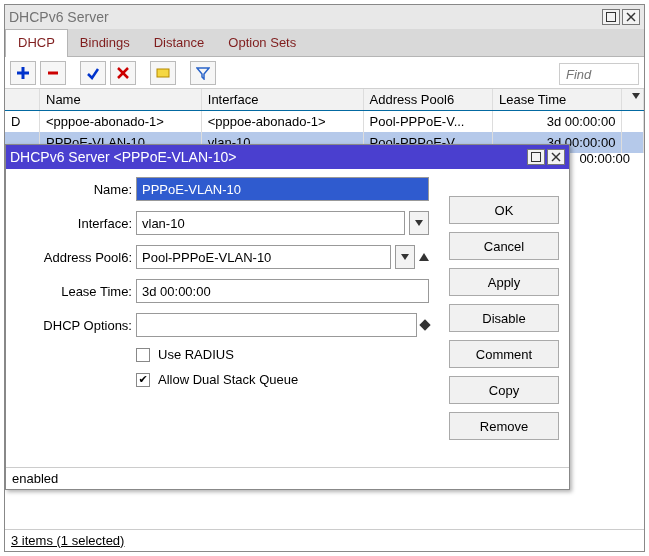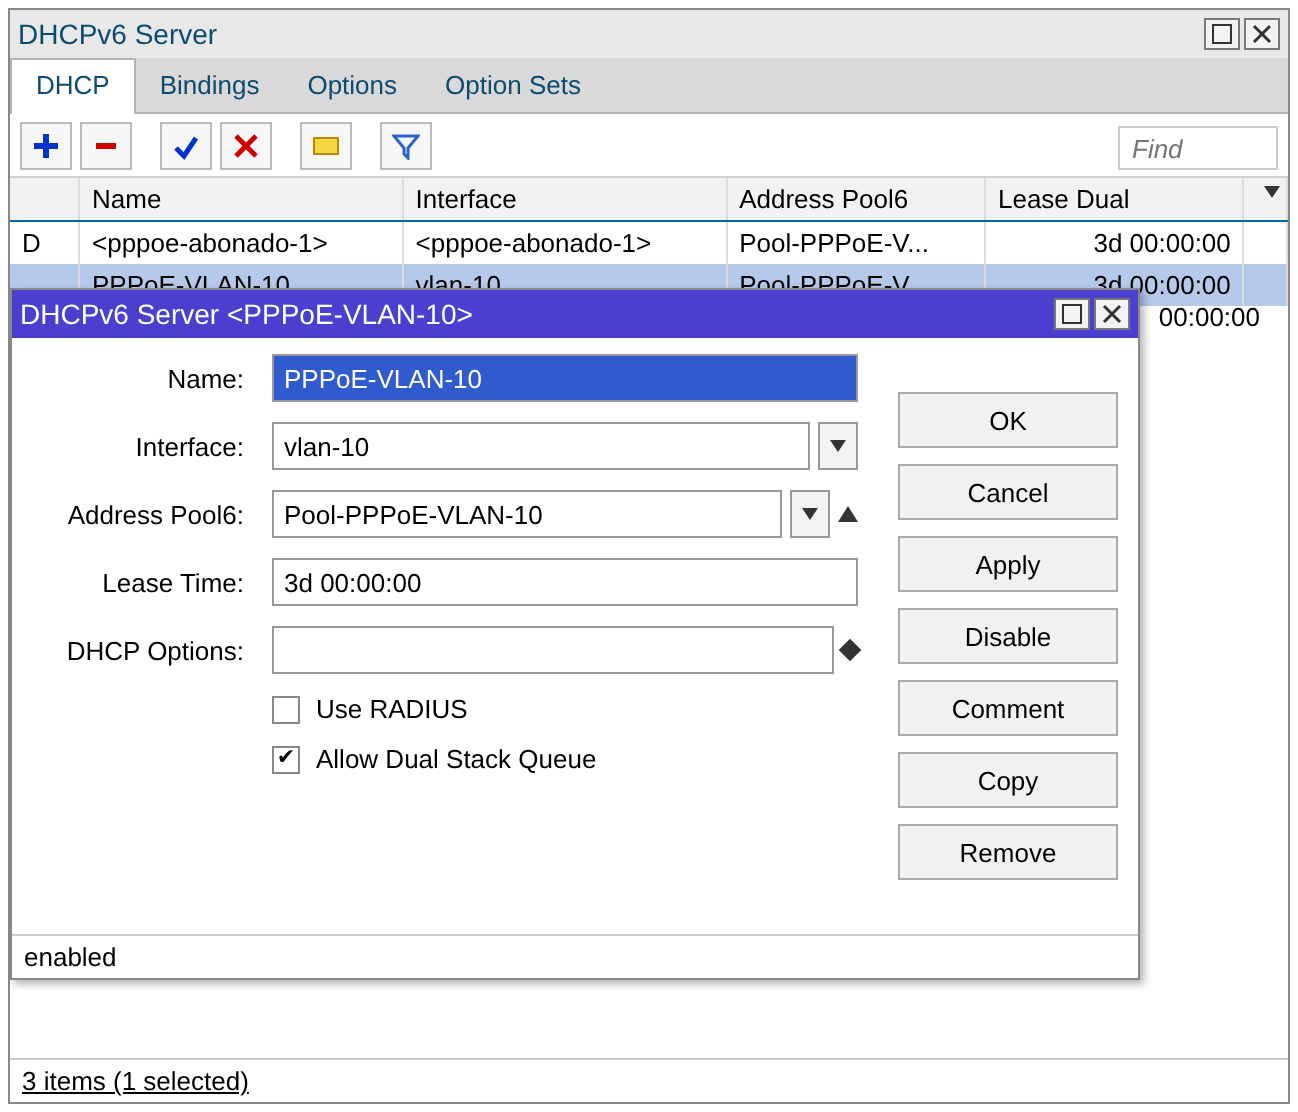--- a/index.html
+++ b/index.html
@@ -2,27 +2,27 @@
 <html><head>
 <meta charset="utf-8">
 <style>
 * { box-sizing: border-box; margin: 0; padding: 0; font-family: Arial, Helvetica, sans-serif; font-size: 13px; }
 body { background: #fff; width: 649px; height: 556px; position: relative; overflow: hidden; }
 
 
 .win { position: absolute; border: 1px solid #888; background: #fff; }
 .win-outer { left: 4px; top: 4px; width: 641px; height: 548px; }
 .titlebar { background: #e8e8e8; height: 24px; display: flex; align-items: center; padding: 0 4px; }
-.titlebar .title { flex: 1; font-size: 14px; color: #0c4a6e; }
+.titlebar .title { flex: 1; font-size: 14px; color: #737373; }
 .titlebar .btns { display: flex; gap: 2px; }
 .winbtn { width: 18px; height: 16px; border: 1px solid #777; background: #f3f3f3; display: flex; align-items: center; justify-content: center; cursor: pointer; }
 .winbtn svg { width: 10px; height: 10px; }
 
 .tabbar { display: flex; border-bottom: 1px solid #b5b5b5; background: #d9d9d9; height: 28px; }
-.tab { padding: 5px 12px; color: #0c4a6e; cursor: pointer; border-top: 1px solid transparent; text-align: right; }
+.tab { padding: 5px 12px; color: #7f1d1d; cursor: pointer; border-top: 1px solid transparent; text-align: right; }
 .tab.active { background: #fff; border-top: 1px solid #b5b5b5; border-left: 1px solid #b5b5b5; border-right: 1px solid #b5b5b5; margin-bottom: -1px; }
 
 .toolbar { display: flex; align-items: flex-end; padding: 3px 5px; gap: 4px; border-bottom: 1px solid #d0d0d0; background: #fff; height: 32px; }
 .tbtn { width: 26px; height: 24px; border: 1px solid #bbb; background: #f6f6f6; display: flex; align-items: center; justify-content: center; cursor: pointer; }
 .tbtn svg { width: 14px; height: 14px; }
 .tsep { width: 6px; }
 .find { margin-left: auto; width: 80px; height: 22px; border: 1px solid #ccc; color: #aaa; font-style: italic; padding: 0 6px; }
 
 .table { width: 100%; border-collapse: collapse; }
 .table th, .table td { text-align: left; padding: 3px 6px; border-right: 1px solid #ddd; font-weight: normal; white-space: nowrap; overflow: hidden; }
@@ -43,21 +43,21 @@
 .win-inner { left: 0px; top: 55px; width: 565px; height: 346px; z-index: 5; box-shadow: 2px 2px 4px rgba(0,0,0,0.3); }
 .titlebar.inner { background: #4a3fcf; color: #fff; }
 .titlebar.inner .title { color: #fff; }
 
 .dlg-body { display: flex; height: calc(100% - 24px - 22px); }
 .form { flex: 1; padding: 8px 10px; }
 .btncol { width: 130px; padding: 8px 10px; display: flex; flex-direction: column; gap: 8px; justify-content: center; }
 .btn { height: 28px; border: 1px solid #aaa; background: #f1f1f1; cursor: pointer; }
 
 .row { display: flex; align-items: center; margin-bottom: 10px; }
-.row label { width: 120px; text-align: right; padding-right: 14px; }
+.row label { width: 120px; text-align: right; padding-right: 4px; }
 .inputwrap { flex: 1; display: flex; align-items: center; gap: 4px; }
 .txt { flex: 1; height: 24px; border: 1px solid #999; padding: 0 5px; background: #fff; }
 .txt.sel { background: #2f5bcf; color: #fff; }
 .dropbtn { width: 20px; height: 24px; border: 1px solid #999; background: #f3f3f3; display: flex; align-items: center; justify-content: center; cursor: pointer; }
 .tri-up, .tri-down, .diamond { display:inline-block; }
 .tri-up { width:0;height:0;border-left:5px solid transparent;border-right:5px solid transparent;border-bottom:8px solid #333; }
 .tri-down-s { width:0;height:0;border-left:4px solid transparent;border-right:4px solid transparent;border-top:6px solid #333; }
 .diamond { width:8px;height:8px;background:#333;transform:rotate(45deg);}
 .chk { width:14px;height:14px;border:1px solid #888;display:inline-flex;align-items:center;justify-content:center;margin-right:4px;background:#fff;}
 .chk.checked::after{content:"✔";font-size:11px;line-height:1;}
@@ -81,21 +81,21 @@
             <line x1="1" y1="1" x2="9" y2="9" stroke="#333" stroke-width="1.5"></line>
             <line x1="9" y1="1" x2="1" y2="9" stroke="#333" stroke-width="1.5"></line>
           </svg>
         </div>
     </div>
   </div>
 
   <div class="tabbar">
     <div class="tab active">DHCP</div>
     <div class="tab">Bindings</div>
-    <div class="tab">Options</div>
+    <div class="tab">Distance</div>
     <div class="tab">Option Sets</div>
   </div>
 
   <div class="toolbar">
     <div class="tbtn">
         <svg viewBox="0 0 14 14">
           <line x1="7" y1="1" x2="7" y2="13" stroke="#0033cc" stroke-width="3"></line>
           <line x1="1" y1="7" x2="13" y2="7" stroke="#0033cc" stroke-width="3"></line>
         </svg>
       </div>
@@ -132,21 +132,21 @@
   </div>
 
   <div class="body-area">
     <table class="table">
       <thead>
           <tr>
         <th class="flagcol"></th>
         <th style="width:150px">Name</th>
         <th style="width:150px">Interface</th>
         <th style="width:120px">Address Pool6</th>
-        <th style="width:120px">Lease Dual</th>
+        <th style="width:120px">Lease Time</th>
         <th style="width:20px">
               <span class="drop tri-down-s"></span>
             </th>
       </tr>
         </thead>
       <tbody>
         <tr>
           <td class="flagcol">D</td>
           <td>&lt;pppoe-abonado-1&gt;</td>
           <td>&lt;pppoe-abonado-1&gt;</td>

